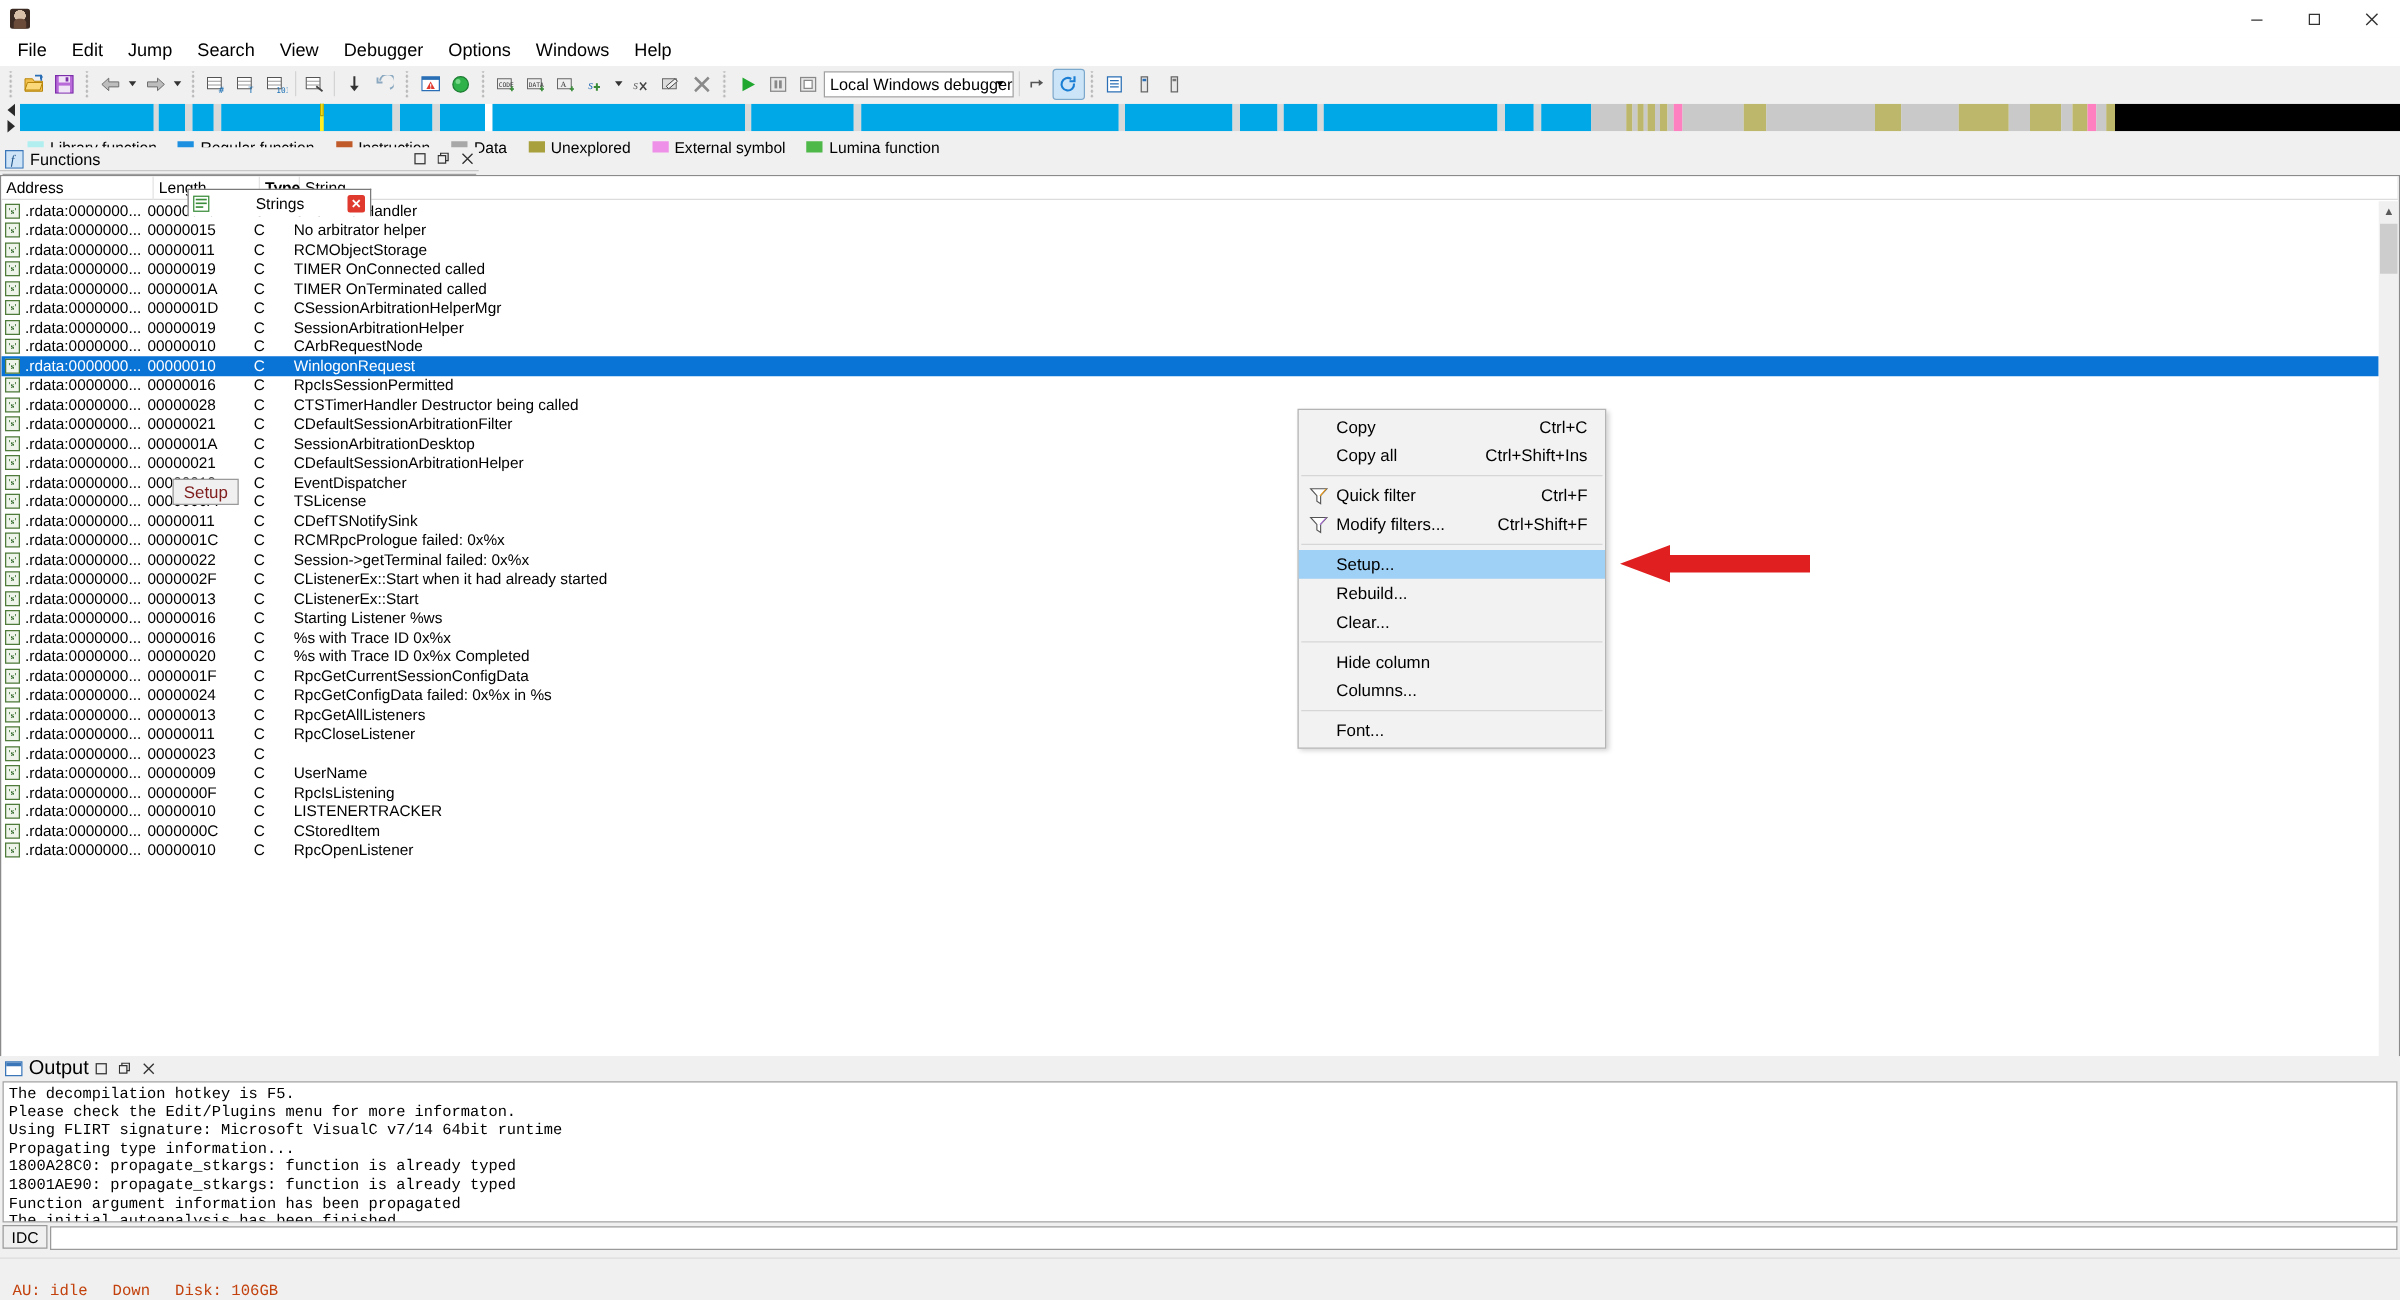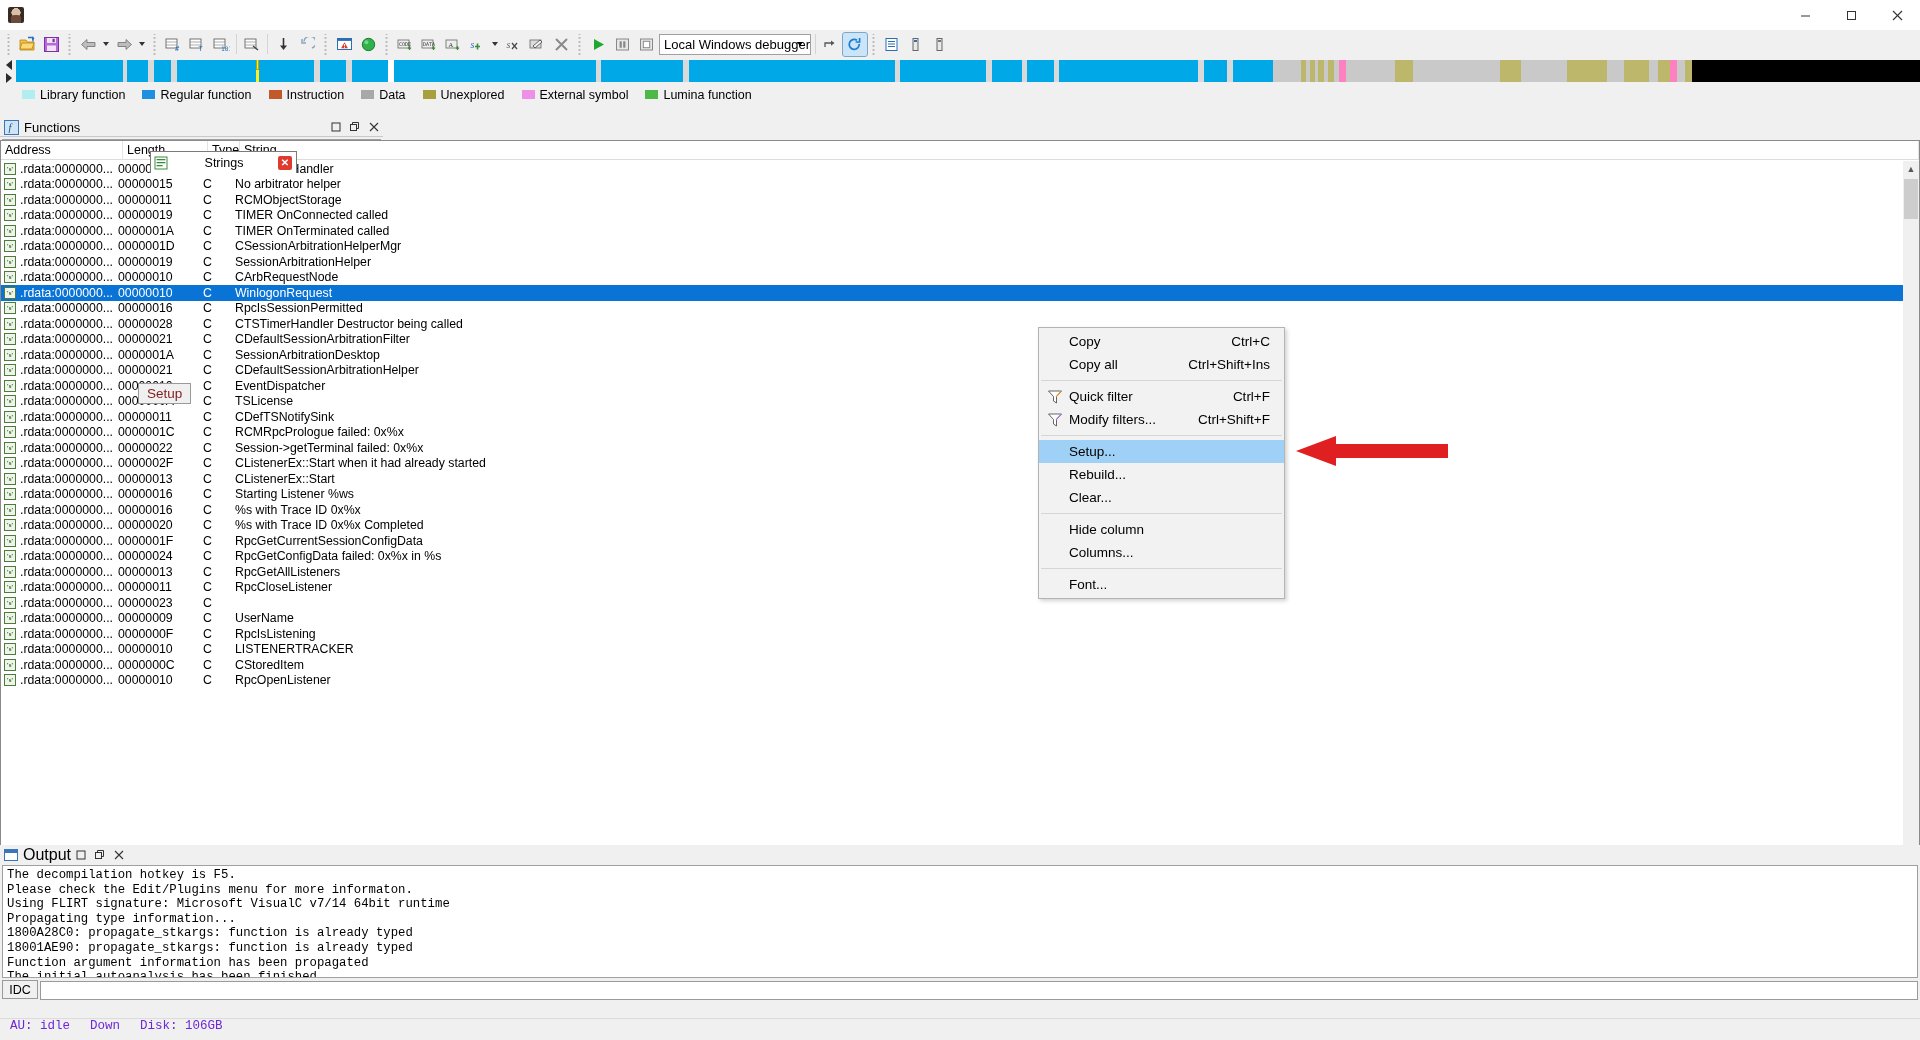--- a/index.html
+++ b/index.html
@@ -233,22 +233,22 @@
   .out-tab {
     width: 36px; height: 19px; background:#f0f0f0; border:1px solid #9a9a9a; font-size:12.5px;
     display:flex; align-items:center; justify-content:center;
   }
   .out-input {
     position:absolute; left: 40px; right: 2px; bottom: 0; height: 19px; background:#fff; border:1px solid #9a9a9a;
   }
 
   
   .statusbar {
-    position:absolute; left:0; right:0; bottom:0; height: 22px; background:#f0f0f0;
-    display:flex; align-items:flex-start; font-size: 12.5px; color:#6d28d9;
+    position:absolute; left:0; right:0; bottom:0; height: 34px; background:#f0f0f0;
+    display:flex; align-items:flex-end; font-size: 12.5px; color:#c2410c;
     font-family:"Liberation Mono", monospace; border-top:1px solid #dcdcdc;
   }
   .sb-cell { padding: 0 10px; }
 </style>
 </head>
 <body>
 
 <div id="app">
 
   <div class="titlebar">
@@ -266,20 +266,31 @@
       </div>
       <div class="win-btn close">
         <svg width="11" height="11" viewBox="0 0 11 11">
             <line x1="1" y1="1" x2="10" y2="10" stroke="#333" stroke-width="1.1"></line>
             <line x1="10" y1="1" x2="1" y2="10" stroke="#333" stroke-width="1.1"></line>
           </svg>
       </div>
     </div>
   </div>
 
+  <div class="menubar">
+    <div class="menu-item">File</div>
+    <div class="menu-item">Edit</div>
+    <div class="menu-item">Jump</div>
+    <div class="menu-item">Search</div>
+    <div class="menu-item">View</div>
+    <div class="menu-item">Debugger</div>
+    <div class="menu-item">Options</div>
+    <div class="menu-item">Windows</div>
+    <div class="menu-item">Help</div>
+  </div>
 
   <div class="toolbar">
     <div class="tb-grip"></div>
     <div class="tb-btn">
       <svg width="17" height="16" viewBox="0 0 17 16">
           <path d="M1 4h6l1.4 2H15v8H1z" fill="#f2c14e" stroke="#b8860b" stroke-width=".8"></path>
           <path d="M3 7h12l-2 6H1z" fill="#fbd978" stroke="#b8860b" stroke-width=".8"></path>
           <path d="M9 1.5h5v4" fill="none" stroke="#2a6fb5" stroke-width="1.3"></path>
           <path d="M13 0.5l2.5 2-2.5 2z" fill="#2a6fb5"></path>
         </svg>
@@ -826,21 +837,21 @@
                 <rect x="2.6" y="9" width="6" height="1.3" fill="#5b9bd5"></rect>
               </svg></span>
             <span class="t-lb">Exports</span>
             <span class="t-x">✕</span>
           </div>
         </div>
       <div class="st-body">
         <div class="st-head">
           <div class="c" style="width:122px;">Address</div>
           <div class="c" style="width:85px;">Length</div>
-          <div class="c" style="width:32px;">Type</div>
+          <div class="c" style="width:32px;font-weight:bold;">Type</div>
           <div class="c" style="flex:1;">String</div>
         </div>
         <div class="st-rows" id="st-rows">
             <div class="st-row">
               <span class="s-ico" style="font-size: 7px;">'s'</span>
               <span class="ca">.rdata:0000000...</span>
               <span class="cl">00000010</span>
               <span class="ct">C</span>
               <span class="cs">CTSTimerHandler</span>
             </div>

